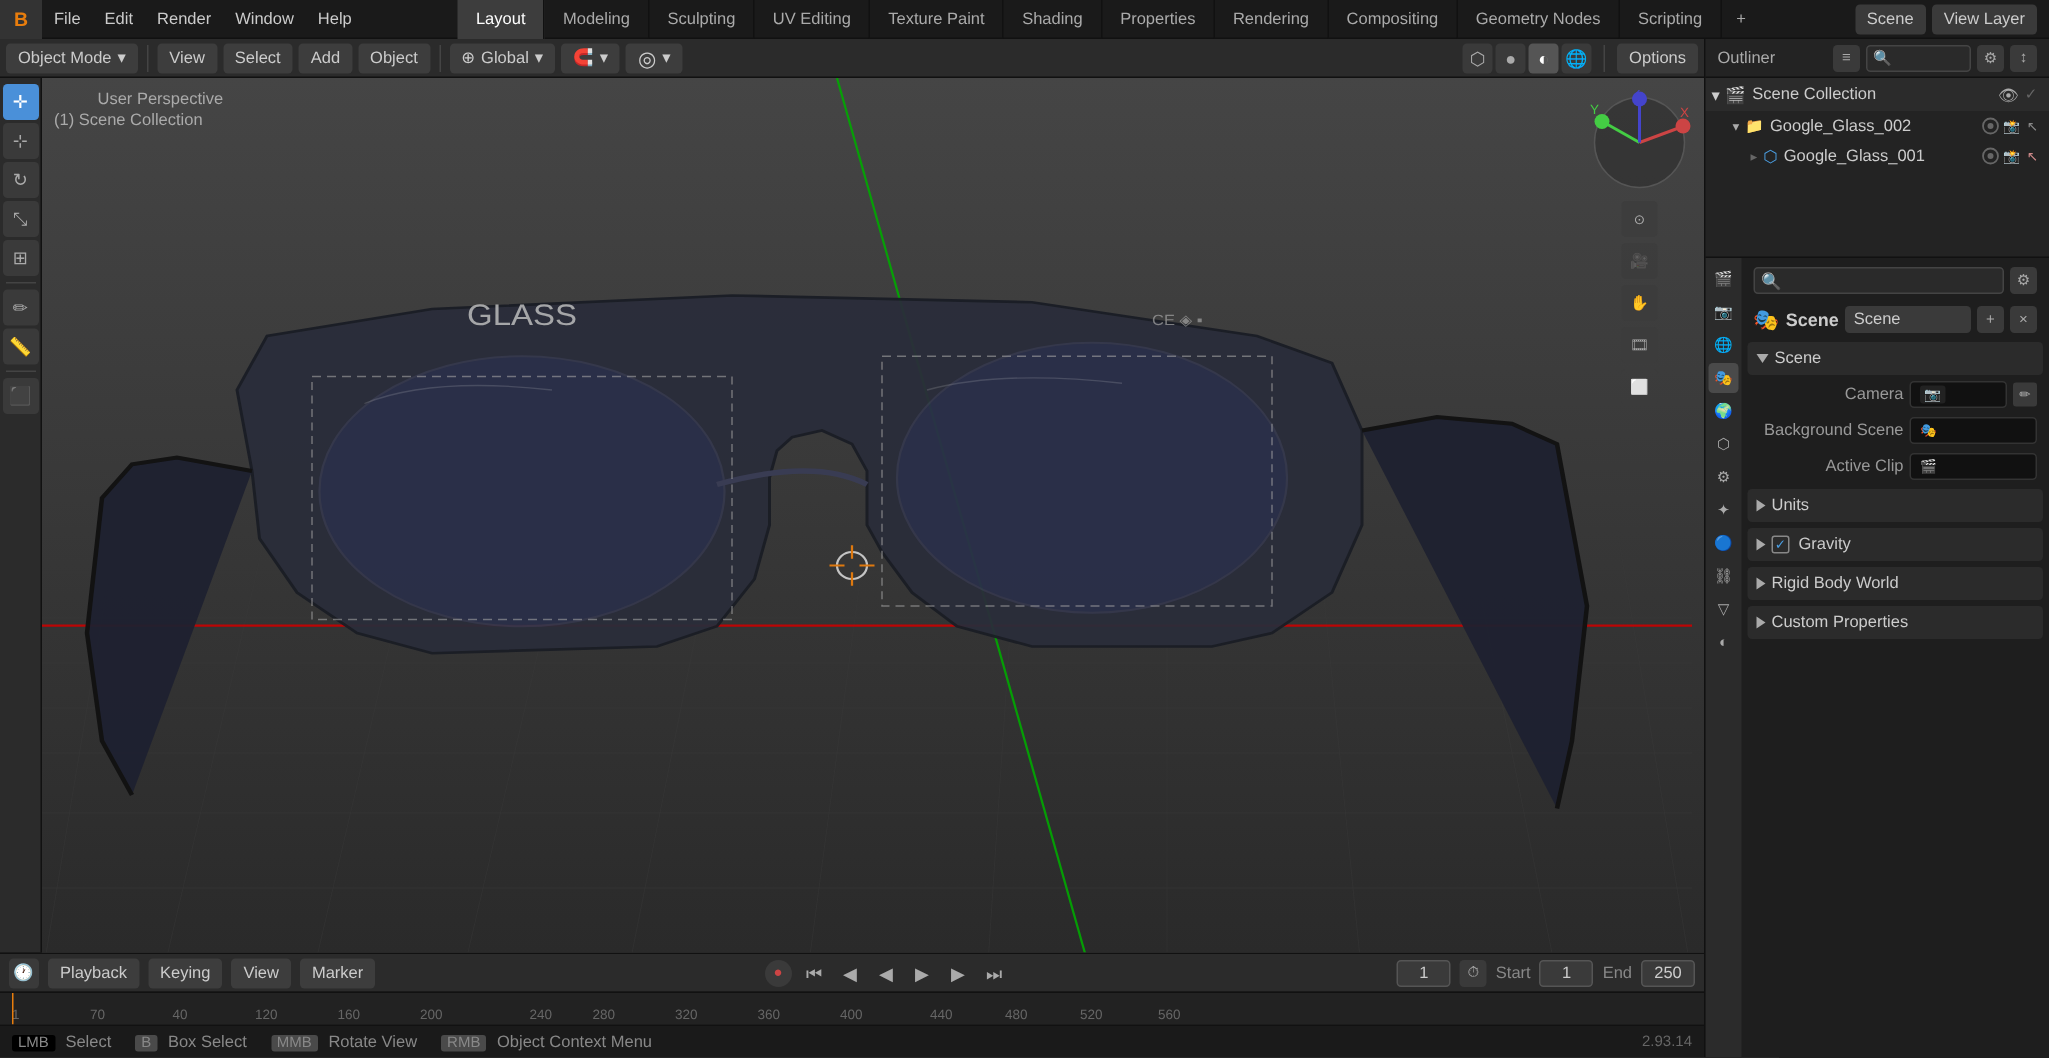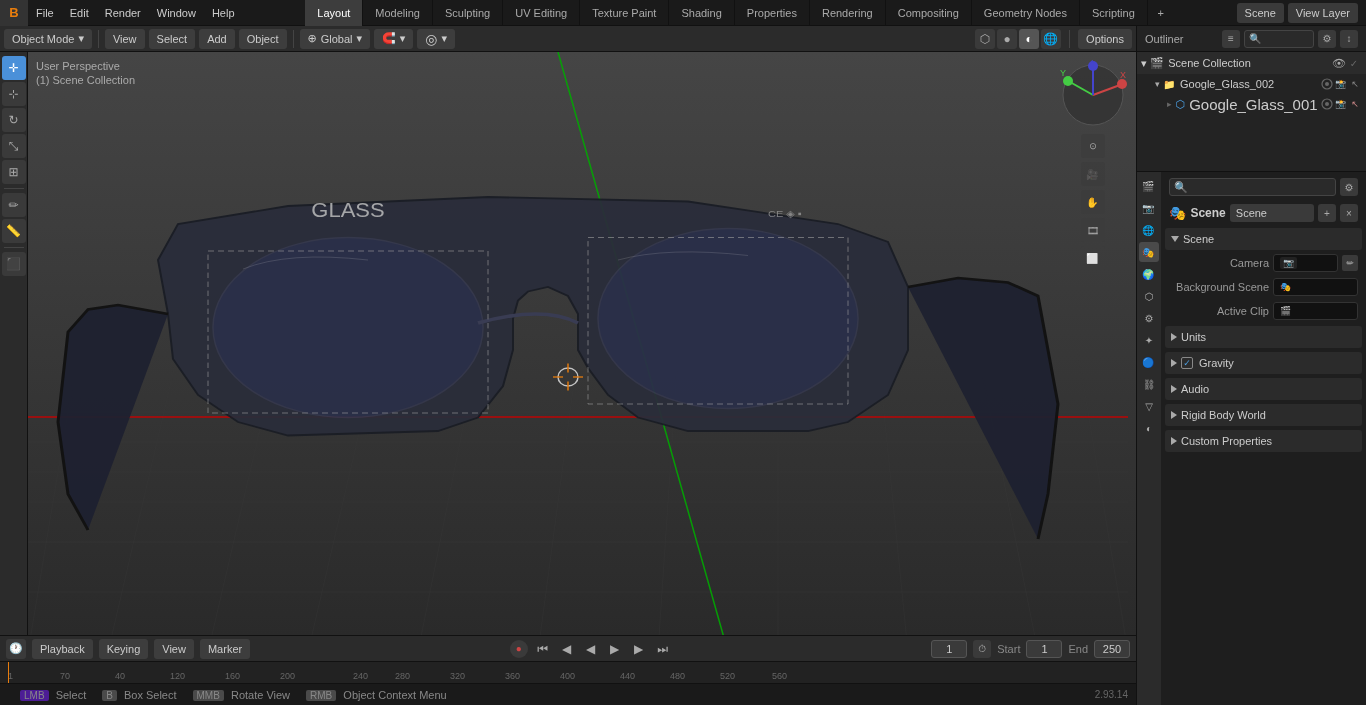--- a/index.html
+++ b/index.html
@@ -451,21 +451,21 @@
 
               <circle cx="480" cy="250" r="10" fill="none" stroke="#ccc" stroke-width="1.5"></circle>
               <line x1="480" y1="235" x2="480" y2="245" stroke="#e87d0d" stroke-width="1.5"></line>
               <line x1="480" y1="255" x2="480" y2="265" stroke="#e87d0d" stroke-width="1.5"></line>
               <line x1="465" y1="250" x2="475" y2="250" stroke="#e87d0d" stroke-width="1.5"></line>
               <line x1="485" y1="250" x2="495" y2="250" stroke="#e87d0d" stroke-width="1.5"></line>
             </g>
           </svg>
 
           <div id="viewport-info">
-            <div style="color:#aaa;font-size:11px;">User Perspective</div>
+            <div style="color:#aaa;font-size:11px;margin-left:29px;">User Perspective</div>
             <div style="color:#aaa;font-size:11px;margin-top:2px;">(1) Scene Collection</div>
           </div>
 
           <div id="viewport-gizmos">
 
             <svg width="70" height="70">
               <circle cx="35" cy="35" r="30" fill="rgba(40,40,40,0.5)" stroke="#555" stroke-width="1"></circle>
 
               <line x1="35" y1="35" x2="62" y2="25" stroke="#c44" stroke-width="2"></line>
               <circle cx="64" cy="24" r="5" fill="#c44"></circle>
@@ -542,21 +542,21 @@
           <span class="frame-num" style="left:670px;">480</span>
           <span class="frame-num" style="left:720px;">520</span>
           <span class="frame-num" style="left:772px;">560</span>
 
           <div id="playhead" style="left:8px;"></div>
         </div>
       </div>
 
       <div id="status-bar">
         <span>
-          <span style="background:#4c1d95;border-radius:2px;padding:0 4px;margin-right:4px;font-size:10px;margin-left:12px;">LMB</span>
+          <span style="background:#000000;border-radius:2px;padding:0 4px;margin-right:4px;font-size:10px;">LMB</span>
           <span>Select</span>
         </span>
         <span>
           <span style="background:#4a4a4a;border-radius:2px;padding:0 4px;margin-right:4px;font-size:10px;">B</span>
           <span>Box Select</span>
         </span>
         <span>
           <span style="background:#4a4a4a;border-radius:2px;padding:0 4px;margin-right:4px;font-size:10px;">MMB</span>
           <span>Rotate View</span>
         </span>
@@ -603,21 +603,21 @@
                 <circle cx="6" cy="6" r="2" fill="#666"></circle>
               </svg>
           </span>
           <span style="width:14px;font-size:9px;color:#888;text-align:center;">📸</span>
           <span style="width:14px;font-size:9px;color:#888;text-align:center;">↖</span>
         </div>
 
         <div class="outliner-row" style="padding-left:30px;">
           <span style="margin-right:4px;font-size:9px;color:#666;">▸</span>
           <span style="margin-right:4px;color:#4a9de0;font-size:11px;">⬡</span>
-          <span style="font-size:15px;color:#ccc;">Google_Glass_001</span>
+          <span style="font-size:11px;color:#ccc;">Google_Glass_001</span>
           <div style="flex:1;"></div>
           <span style="width:14px;display:flex;align-items:center;justify-content:center;">
             <svg width="12" height="12" viewBox="0 0 12 12">
                 <circle cx="6" cy="6" r="5" fill="none" stroke="#666" stroke-width="1.2"></circle>
                 <circle cx="6" cy="6" r="2" fill="#666"></circle>
               </svg>
           </span>
           <span style="width:14px;font-size:9px;color:#888;text-align:center;">📸</span>
           <span style="width:14px;font-size:9px;color:#c88;text-align:center;">↖</span>
         </div>
@@ -694,26 +694,20 @@
           <div class="prop-section">
             <div class="prop-section-header">
               <span class="tri-right"></span>
 
               <span style="width:12px;height:12px;border:1px solid #888;border-radius:2px;display:inline-flex;align-items:center;justify-content:center;font-size:9px;color:#4a9de0;cursor:pointer;margin-right:2px;">✓</span>
               <span>Gravity</span>
             </div>
           </div>
 
 
-          <div class="prop-section">
-            <div class="prop-section-header">
-              <span class="tri-right"></span>
-              <span>Audio</span>
-            </div>
-          </div>
 
           <div class="prop-section">
             <div class="prop-section-header">
               <span class="tri-right"></span>
               <span>Rigid Body World</span>
             </div>
           </div>
 
           <div class="prop-section">
             <div class="prop-section-header">

